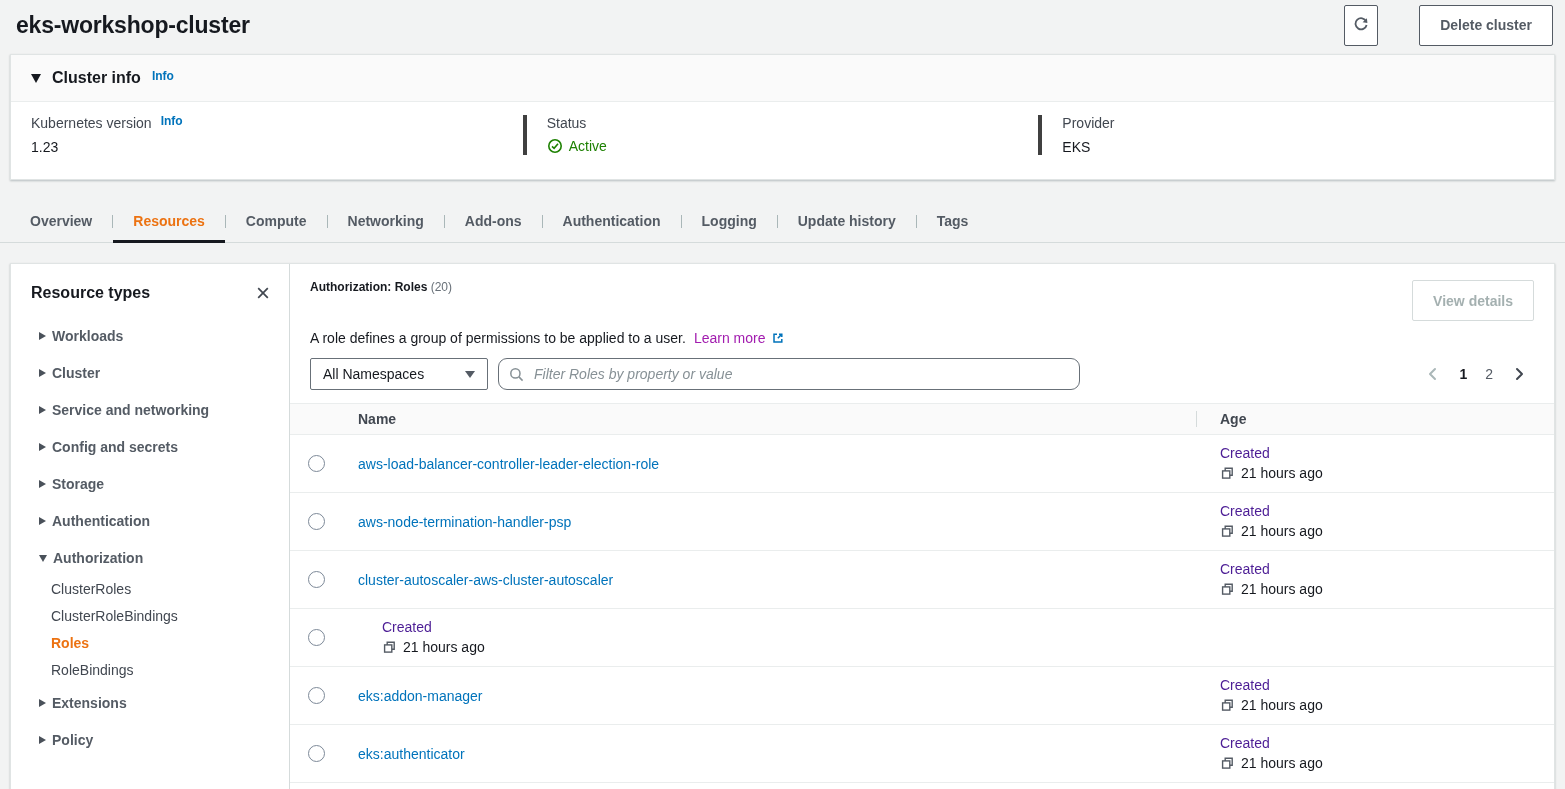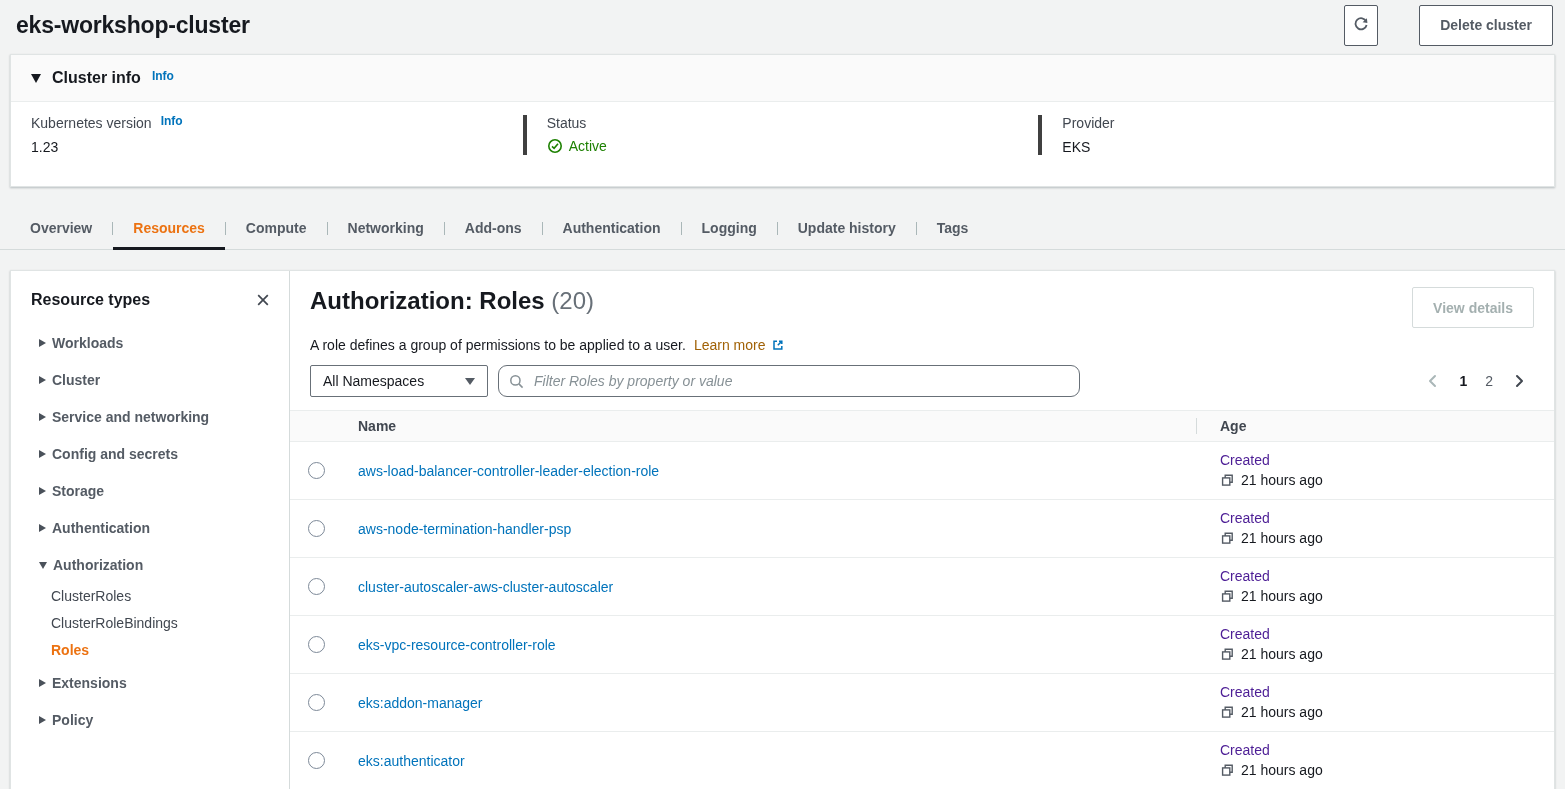--- a/index.html
+++ b/index.html
@@ -20,21 +20,21 @@
   }
   .icon-btn { width:34px; padding:0; }
   .btn.disabled { border-color:#d5dbdb; color:#a4b0b0; cursor:default; }
 
   
   .panel { background:#fff; margin:4px 10px 0; border:1px solid #e0e4e4; box-shadow:0 1px 2px rgba(0,28,36,.25); }
   .ci-head { background:#fafafa; border-bottom:1px solid #eaeded; padding:14px 20px; display:flex; align-items:center; gap:11px; cursor:pointer; }
   .ci-title { font-size:16px; font-weight:700; }
   .info-link { color:#0073bb; font-size:12px; font-weight:700; text-decoration:none; position:relative; top:-2px; cursor:pointer; }
   .caret-solid-down { width:0; height:0; border-top:9px solid #16191f; border-left:5.5px solid transparent; border-right:5.5px solid transparent; }
-  .ci-body { display:flex; padding:13px 0 31px; }
+  .ci-body { display:flex; padding:13px 0 24px; }
   .ci-col { flex:1; padding:0 20px; }
   .ci-col + .ci-col { border-left:4px solid #404040; }
   .ci-label { font-size:14px; color:#414750; display:flex; align-items:center; gap:9px; }
   .ci-value { margin-top:8px; font-size:14px; color:#16191f; }
   .status-val { color:#1d8102; display:flex; align-items:center; gap:6px; margin-top:7px; font-size:14px; }
 
   
   .tabs { display:flex; align-items:stretch; margin-top:21px; padding:0 10px; border-bottom:1px solid #d5dbdb; }
   .tab { padding:12px 20px 13px; font-size:14px; font-weight:700; color:#545b64; cursor:pointer; position:relative; white-space:nowrap; }
   .tab.active { color:#ec7211; }
@@ -52,24 +52,24 @@
   .tree-item { display:flex; align-items:center; gap:6px; padding:11px 0 10px 8px; font-size:14px; font-weight:700; color:#545b64; cursor:pointer; }
   .caret-right { width:0; height:0; border-left:7px solid #4a515a; border-top:4.5px solid transparent; border-bottom:4.5px solid transparent; }
   .caret-down { width:0; height:0; border-top:7px solid #4a515a; border-left:4.5px solid transparent; border-right:4.5px solid transparent; }
   .tree-child { padding:5px 0 6px 20px; font-size:14px; color:#414750; cursor:pointer; }
   .tree-child.active { color:#ec7211; font-weight:700; }
 
   
   .main { flex:1; min-width:0; display:flex; flex-direction:column; }
   .main-head { padding:16px 20px 0; }
   .title-row { display:flex; justify-content:space-between; align-items:flex-start; }
-  .m-title { margin:0; font-size:24px; font-weight:700; }
+  .m-title { margin:0; font-size:12px; font-weight:700; }
   .m-title .count { color:#687078; font-weight:400; }
   .desc-row { margin-top:9px; font-size:14px; display:flex; align-items:center; }
-  .learn-more { color:#a16207; display:inline-flex; align-items:center; gap:5px; margin-left:8px; text-decoration:none; cursor:pointer; }
+  .learn-more { color:#a21caf; display:inline-flex; align-items:center; gap:5px; margin-left:8px; text-decoration:none; cursor:pointer; }
   .filter-row { margin-top:12px; display:flex; align-items:center; }
   .dropdown { width:178px; height:32px; border:1px solid #687078; border-radius:2px; background:#fff; display:flex; align-items:center; justify-content:space-between; padding:0 12px; font-size:14px; cursor:pointer; }
   .dd-caret { width:0; height:0; border-top:7px solid #545b64; border-left:5px solid transparent; border-right:5px solid transparent; }
   .search { margin-left:10px; width:582px; height:32px; border:1px solid #687078; border-radius:9px; background:#fff; display:flex; align-items:center; padding:0 10px; }
   .search input { border:none; outline:none; flex:1; margin-left:8px; font-size:14px; font-family:inherit; background:transparent; color:#16191f; }
   .search input::placeholder { color:#879196; font-style:italic; }
   .pagination { margin-left:auto; display:flex; align-items:center; gap:8px; font-size:14px; padding-right:2px; }
   .pg { cursor:pointer; color:#545b64; padding:2px 5px; display:flex; align-items:center; }
   .pg.current { font-weight:700; color:#16191f; }
 
@@ -195,20 +195,21 @@
         <span class="caret-right"></span>
         <span>Authentication</span>
       </div>
       <div class="tree-item">
         <span class="caret-down"></span>
         <span>Authorization</span>
       </div>
       <div class="tree-child">ClusterRoles</div>
       <div class="tree-child">ClusterRoleBindings</div>
       <div class="tree-child active">Roles</div>
+      <div class="tree-child">RoleBindings</div>
       <div class="tree-item">
         <span class="caret-right"></span>
         <span>Extensions</span>
       </div>
       <div class="tree-item">
         <span class="caret-right"></span>
         <span>Policy</span>
       </div>
     </div>
   </aside>
@@ -326,23 +327,20 @@
               </svg>
             <span>21 hours ago</span>
           </div>
         </div>
       </div>
 
       <div class="t-row">
         <div class="t-sel" style="align-items:center">
             <span class="radio"></span>
           </div>
-        <div class="t-name">
-            <a class="role-link">eks-vpc-resource-controller-role</a>
-          </div>
         <div class="t-age">
           <div class="created">Created</div>
           <div class="age-line">
             <svg width="14" height="14" viewBox="0 0 14 14">
                 <rect x="2.6" y="4.9" width="7.2" height="7.2" fill="none" stroke="#545b64" stroke-width="1.4"></rect>
                 <path d="M5.2 4.9 V2.3 H12.2 V9.3 H9.9" fill="none" stroke="#545b64" stroke-width="1.4"></path>
               </svg>
             <span>21 hours ago</span>
           </div>
         </div>

